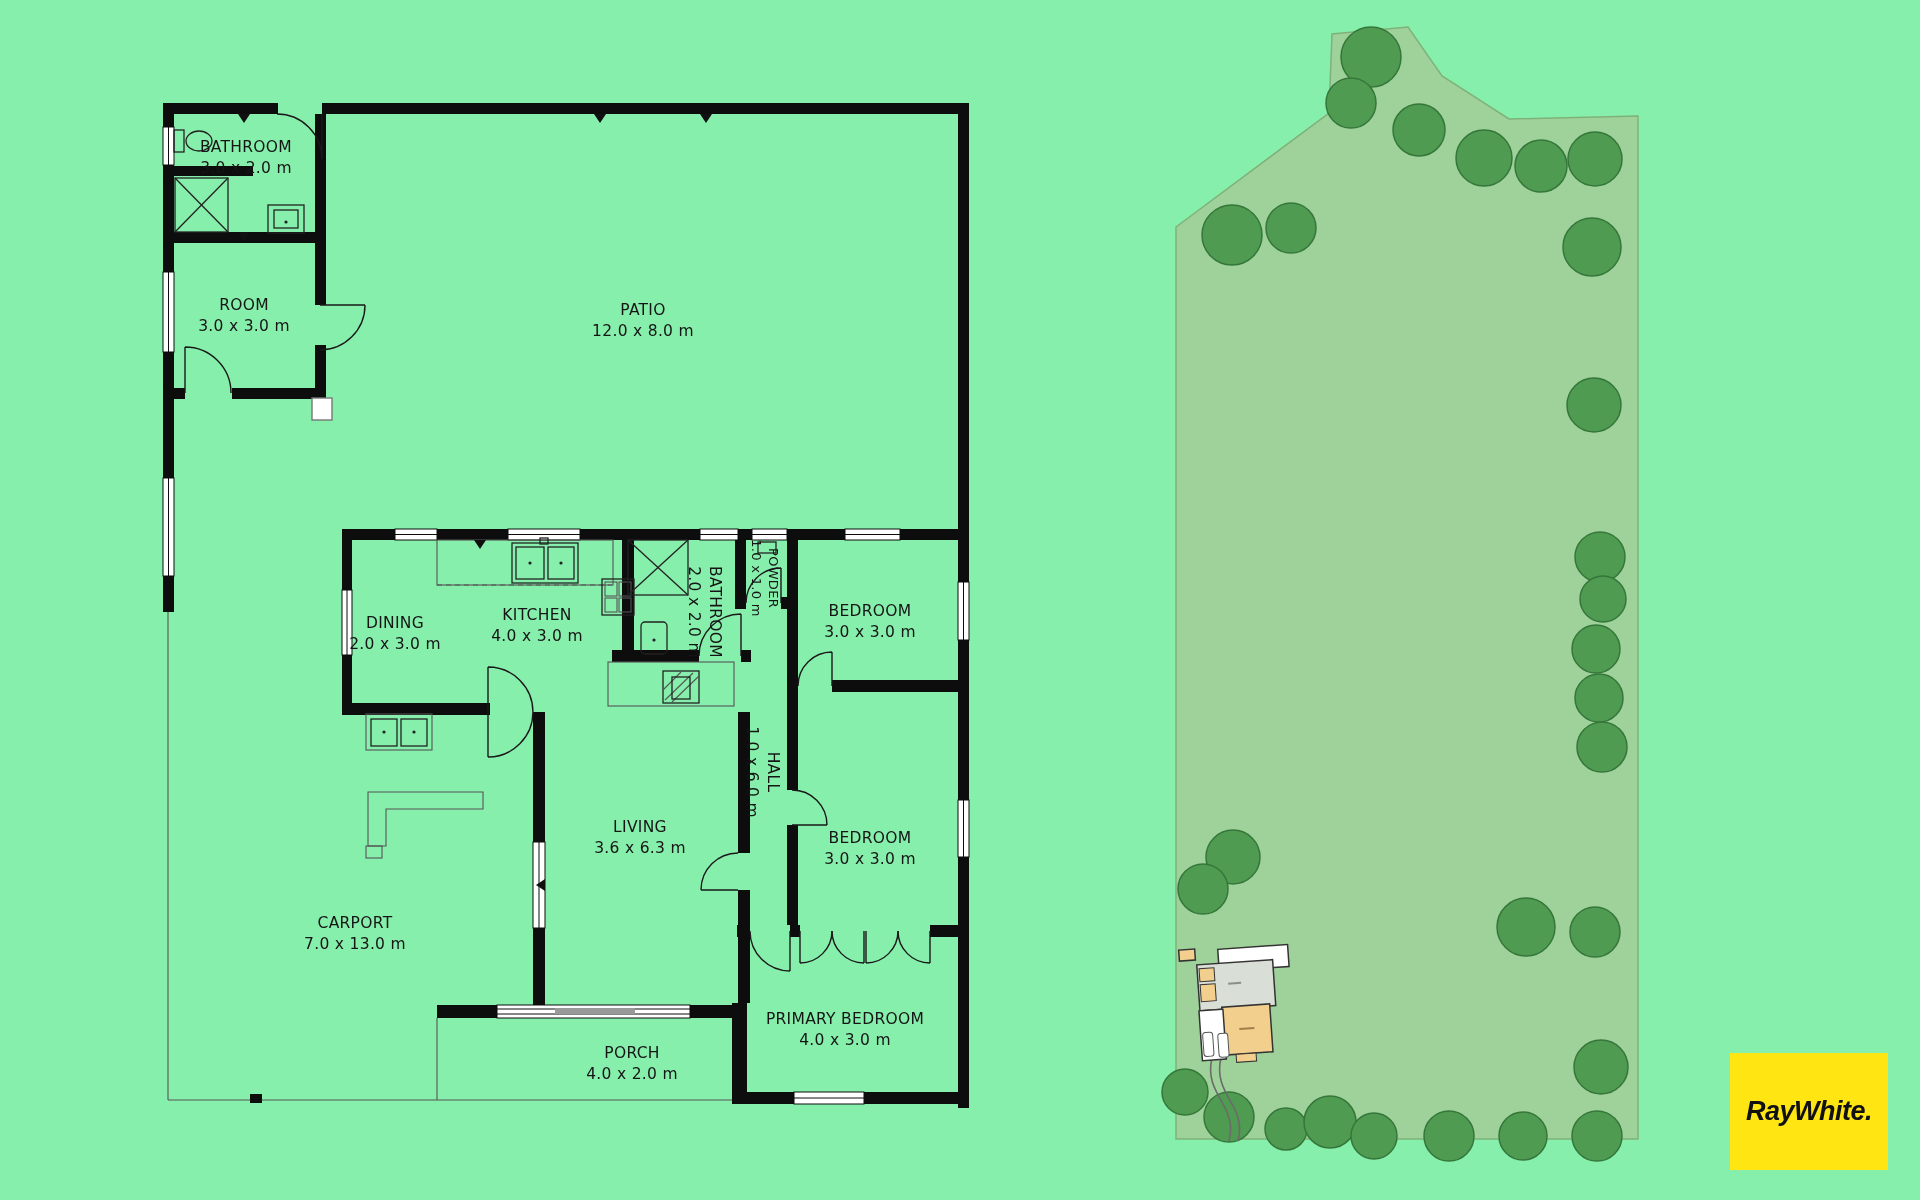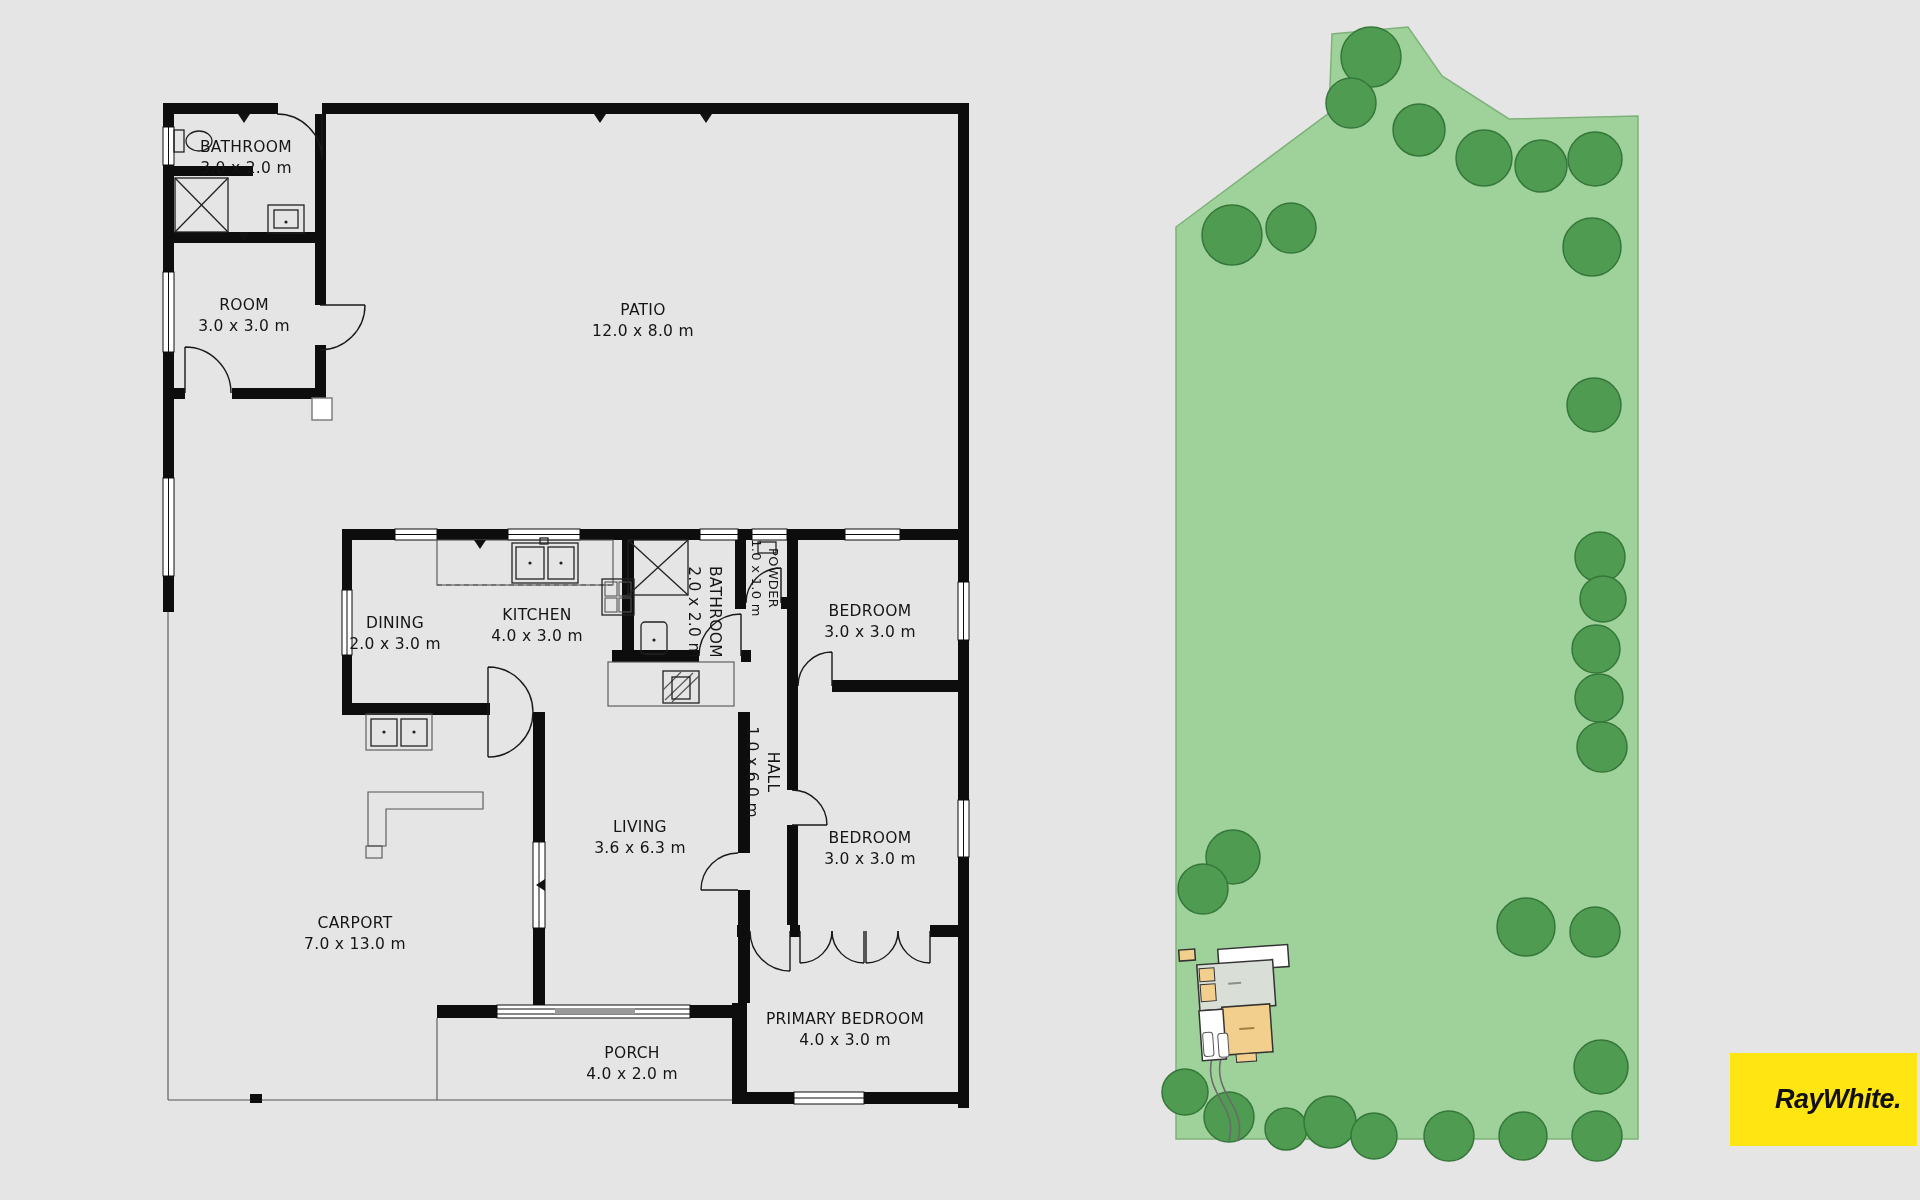--- a/index.html
+++ b/index.html
@@ -1,30 +1,30 @@
 <!DOCTYPE html>
 <html><head>
 <meta charset="utf-8">
 <style>
   html,body{margin:0;padding:0;background:#fff;}
-  .canvas{position:relative;width:1920px;height:1200px;background:#e5e5e5;overflow:hidden;
+  .canvas{position:relative;width:1920px;height:1200px;background:#86efac;overflow:hidden;
           font-family:"DejaVu Sans",sans-serif;}
   svg{position:absolute;left:0;top:0;}
   .wall{fill:#0d0d0d;}
   .win rect{fill:#ffffff;stroke:#0d0d0d;stroke-width:1;}
   .win line{stroke:#0d0d0d;stroke-width:1;}
   .door{stroke:#1a1a1a;stroke-width:1.4;fill:none;}
   .fx{stroke:#222;stroke-width:1.3;fill:none;}
   .fx2{stroke:#555;stroke-width:1.1;fill:none;}
   .lbl{font:15.5px "DejaVu Sans",sans-serif;fill:#151515;text-anchor:middle;letter-spacing:.3px;}
   .lbl-sm{font-size:13px;}
   .tick{fill:#111;}
-  .logo{position:absolute;left:1730px;top:1053px;width:158px;height:93px;
+  .logo{position:absolute;left:1730px;top:1053px;width:158px;height:117px;
         display:flex;align-items:center;justify-content:center;
-        font:italic bold 27px "Liberation Sans",sans-serif;letter-spacing:-0.5px;padding-left:29px;}
+        font:italic bold 27px "Liberation Sans",sans-serif;letter-spacing:-0.5px;}
 </style>
 </head>
 <body>
 
 <div class="canvas">
 <svg width="1920" height="1200" viewBox="0 0 1920 1200">
 
   <g>
 
     <g>

